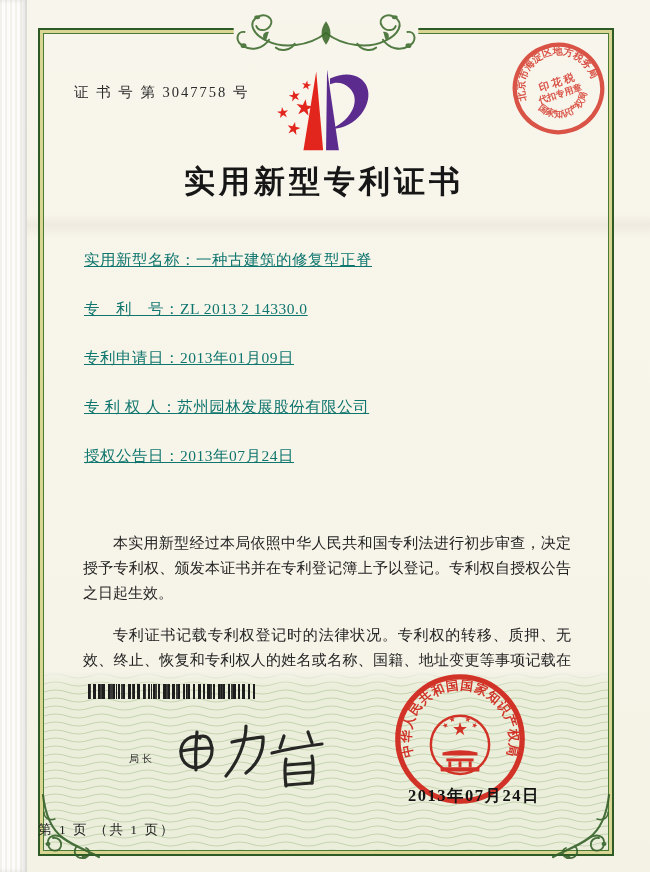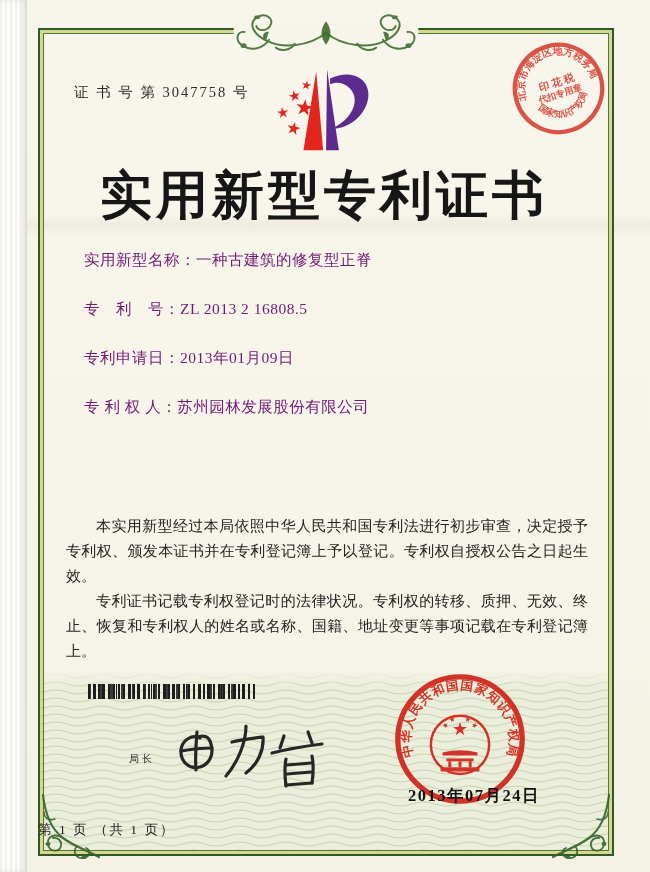--- a/index.html
+++ b/index.html
@@ -20,26 +20,26 @@
   .wavy-fade{position:absolute;left:4px;bottom:166px;width:564px;height:18px;z-index:1;
     background:linear-gradient(180deg,#f6f3e9 0%,rgba(246,243,233,0) 100%);}
   .orn-top{position:absolute;left:50%;top:-23px;transform:translateX(-50%);z-index:2;}
   .orn-corner{position:absolute;z-index:2;}
   .orn-br{right:-7px;bottom:-9px;}
   .orn-bl{left:-7px;bottom:-9px;transform:scaleX(-1);}
   .cert-no{position:absolute;left:74px;top:66px;font-size:14.5px;letter-spacing:2px;color:#2b2b2b;margin-top:17px;}
   .logo{position:absolute;left:271px;top:56px;}
   .tax-stamp{position:absolute;left:511px;top:41px;}
   .title{position:absolute;left:38px;top:161px;width:572px;text-align:center;
-    font-size:52px;font-weight:bold;color:#161616;letter-spacing:4px;}
+    font-size:31px;font-weight:bold;color:#161616;letter-spacing:4px;}
   .fields{position:absolute;left:84px;top:250px;width:500px;}
-  .field{height:49px;font-size:15.5px;color:#701a75;letter-spacing:.5px;white-space:pre;}
+  .field{height:49px;font-size:15.5px;color:#0f766e;letter-spacing:.5px;white-space:pre;text-decoration:underline;}
   .body-text{position:absolute;left:66px;top:514px;width:522px;font-size:15px;
     line-height:25px;color:#232323;text-align:justify;}
-  .body-text p{margin:0;text-indent:2em;}
+  .body-text p{margin:17px;text-indent:2em;}
   .barcode{position:absolute;left:88px;top:684px;width:167px;height:15px;z-index:3;
     background-image:
       repeating-linear-gradient(90deg,#1d1d1d 0 2px,rgba(0,0,0,0) 2px 5px),
       repeating-linear-gradient(90deg,#1d1d1d 0 1px,rgba(0,0,0,0) 1px 7px),
       repeating-linear-gradient(90deg,rgba(29,29,29,.85) 0 3px,rgba(0,0,0,0) 3px 11px);}
   .director-label{position:absolute;left:129px;top:752px;font-size:10px;letter-spacing:3px;color:#222;z-index:3;}
   .signature{position:absolute;left:166px;top:712px;z-index:3;}
   .seal{position:absolute;left:392px;top:671px;z-index:2;}
   .seal-date{position:absolute;left:398px;top:785px;width:152px;text-align:center;z-index:3;
     font-size:16.5px;font-weight:bold;letter-spacing:1.5px;color:#141414;}
@@ -142,23 +142,24 @@
       <text font-size="9.5" fill="#d4372a" font-weight="bold">
         <textPath href="#taxArcBot" xlink:href="#taxArcBot" startOffset="50%" text-anchor="middle">国家知识产权局</textPath>
       </text>
     </g>
   </svg>
 
   <div class="title">实用新型专利证书</div>
 
   <div class="fields">
     <div class="field"><span>实用新型名称：</span><span>一种古建筑的修复型正脊</span></div>
-    <div class="field"><span>专　利　号：</span><span>ZL 2013 2 16808.5</span></div>
+    <div class="field"><span>专　利　号：</span><span>ZL 2013 2 14330.0</span></div>
     <div class="field"><span>专利申请日：</span><span>2013年01月09日</span></div>
     <div class="field"><span>专 利 权 人：</span><span>苏州园林发展股份有限公司</span></div>
+    <div class="field"><span>授权公告日：</span><span>2013年07月24日</span></div>
   </div>
 
   <div class="body-text">
     <p>本实用新型经过本局依照中华人民共和国专利法进行初步审查，决定授予专利权、颁发本证书并在专利登记簿上予以登记。专利权自授权公告之日起生效。</p>
     <p>专利证书记载专利权登记时的法律状况。专利权的转移、质押、无效、终止、恢复和专利权人的姓名或名称、国籍、地址变更等事项记载在专利登记簿上。</p>
   </div>
 
   <div class="barcode"></div>
 
   <div class="director-label">局长</div>

